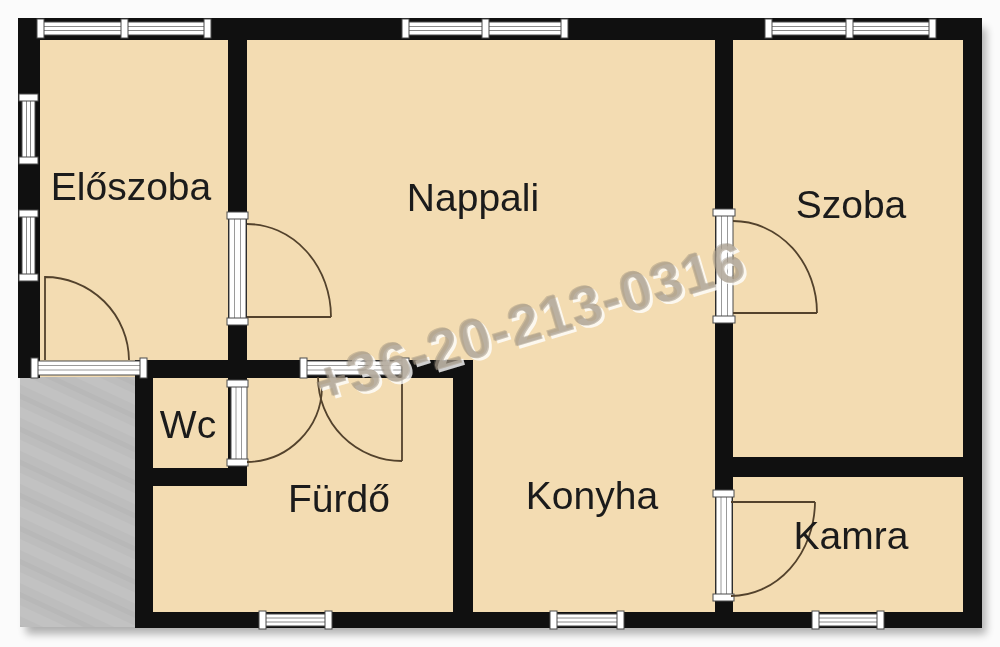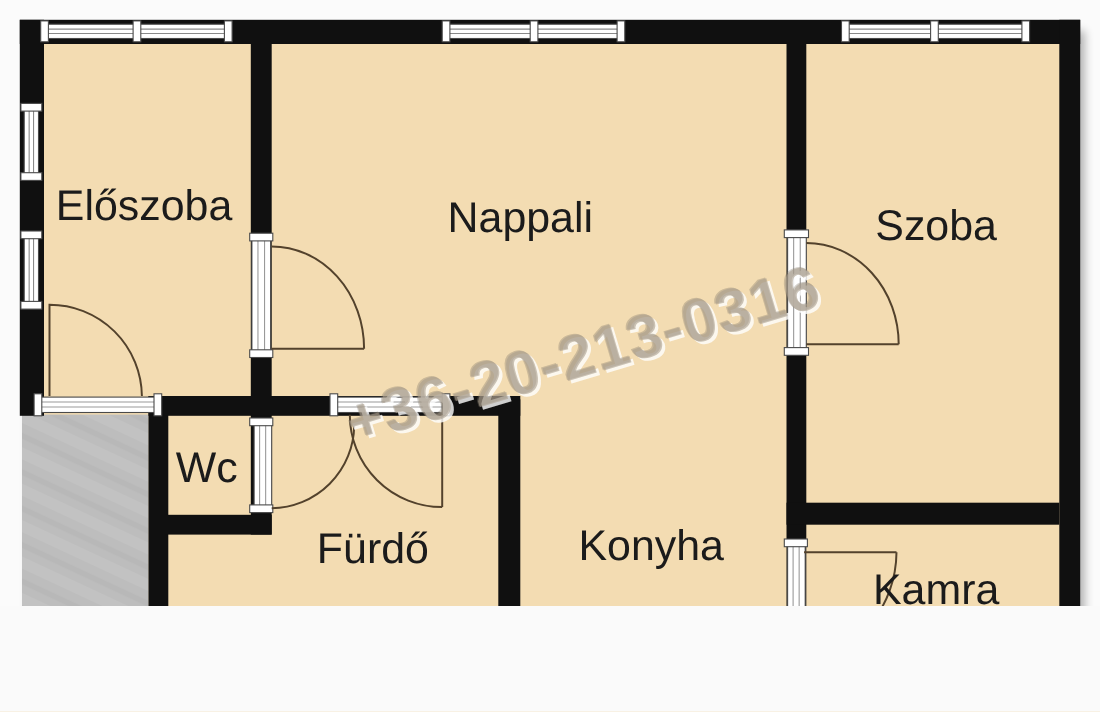--- a/index.html
+++ b/index.html
@@ -1,16 +1,16 @@
 <!DOCTYPE html>
 <html><head>
 <meta charset="utf-8">
 <style>
   html,body{margin:0;padding:0;background:#fafafa;}
-  .stage{position:relative;width:1000px;height:551px;background:#fbfbfb;overflow:hidden;
+  .stage{position:relative;width:1000px;height:647px;background:#fbfbfb;overflow:hidden;
          font-family:"Liberation Sans", sans-serif;}
   svg{display:block}
   text.room-label{font-family:"Liberation Sans",sans-serif;font-weight:400;}
   text.wm{font-family:"Liberation Sans",sans-serif;font-weight:bold;letter-spacing:1px;}
 </style>
 </head>
 <body>
 
 <div class="stage">
 <svg width="1000" height="647" viewBox="0 0 1000 647">

